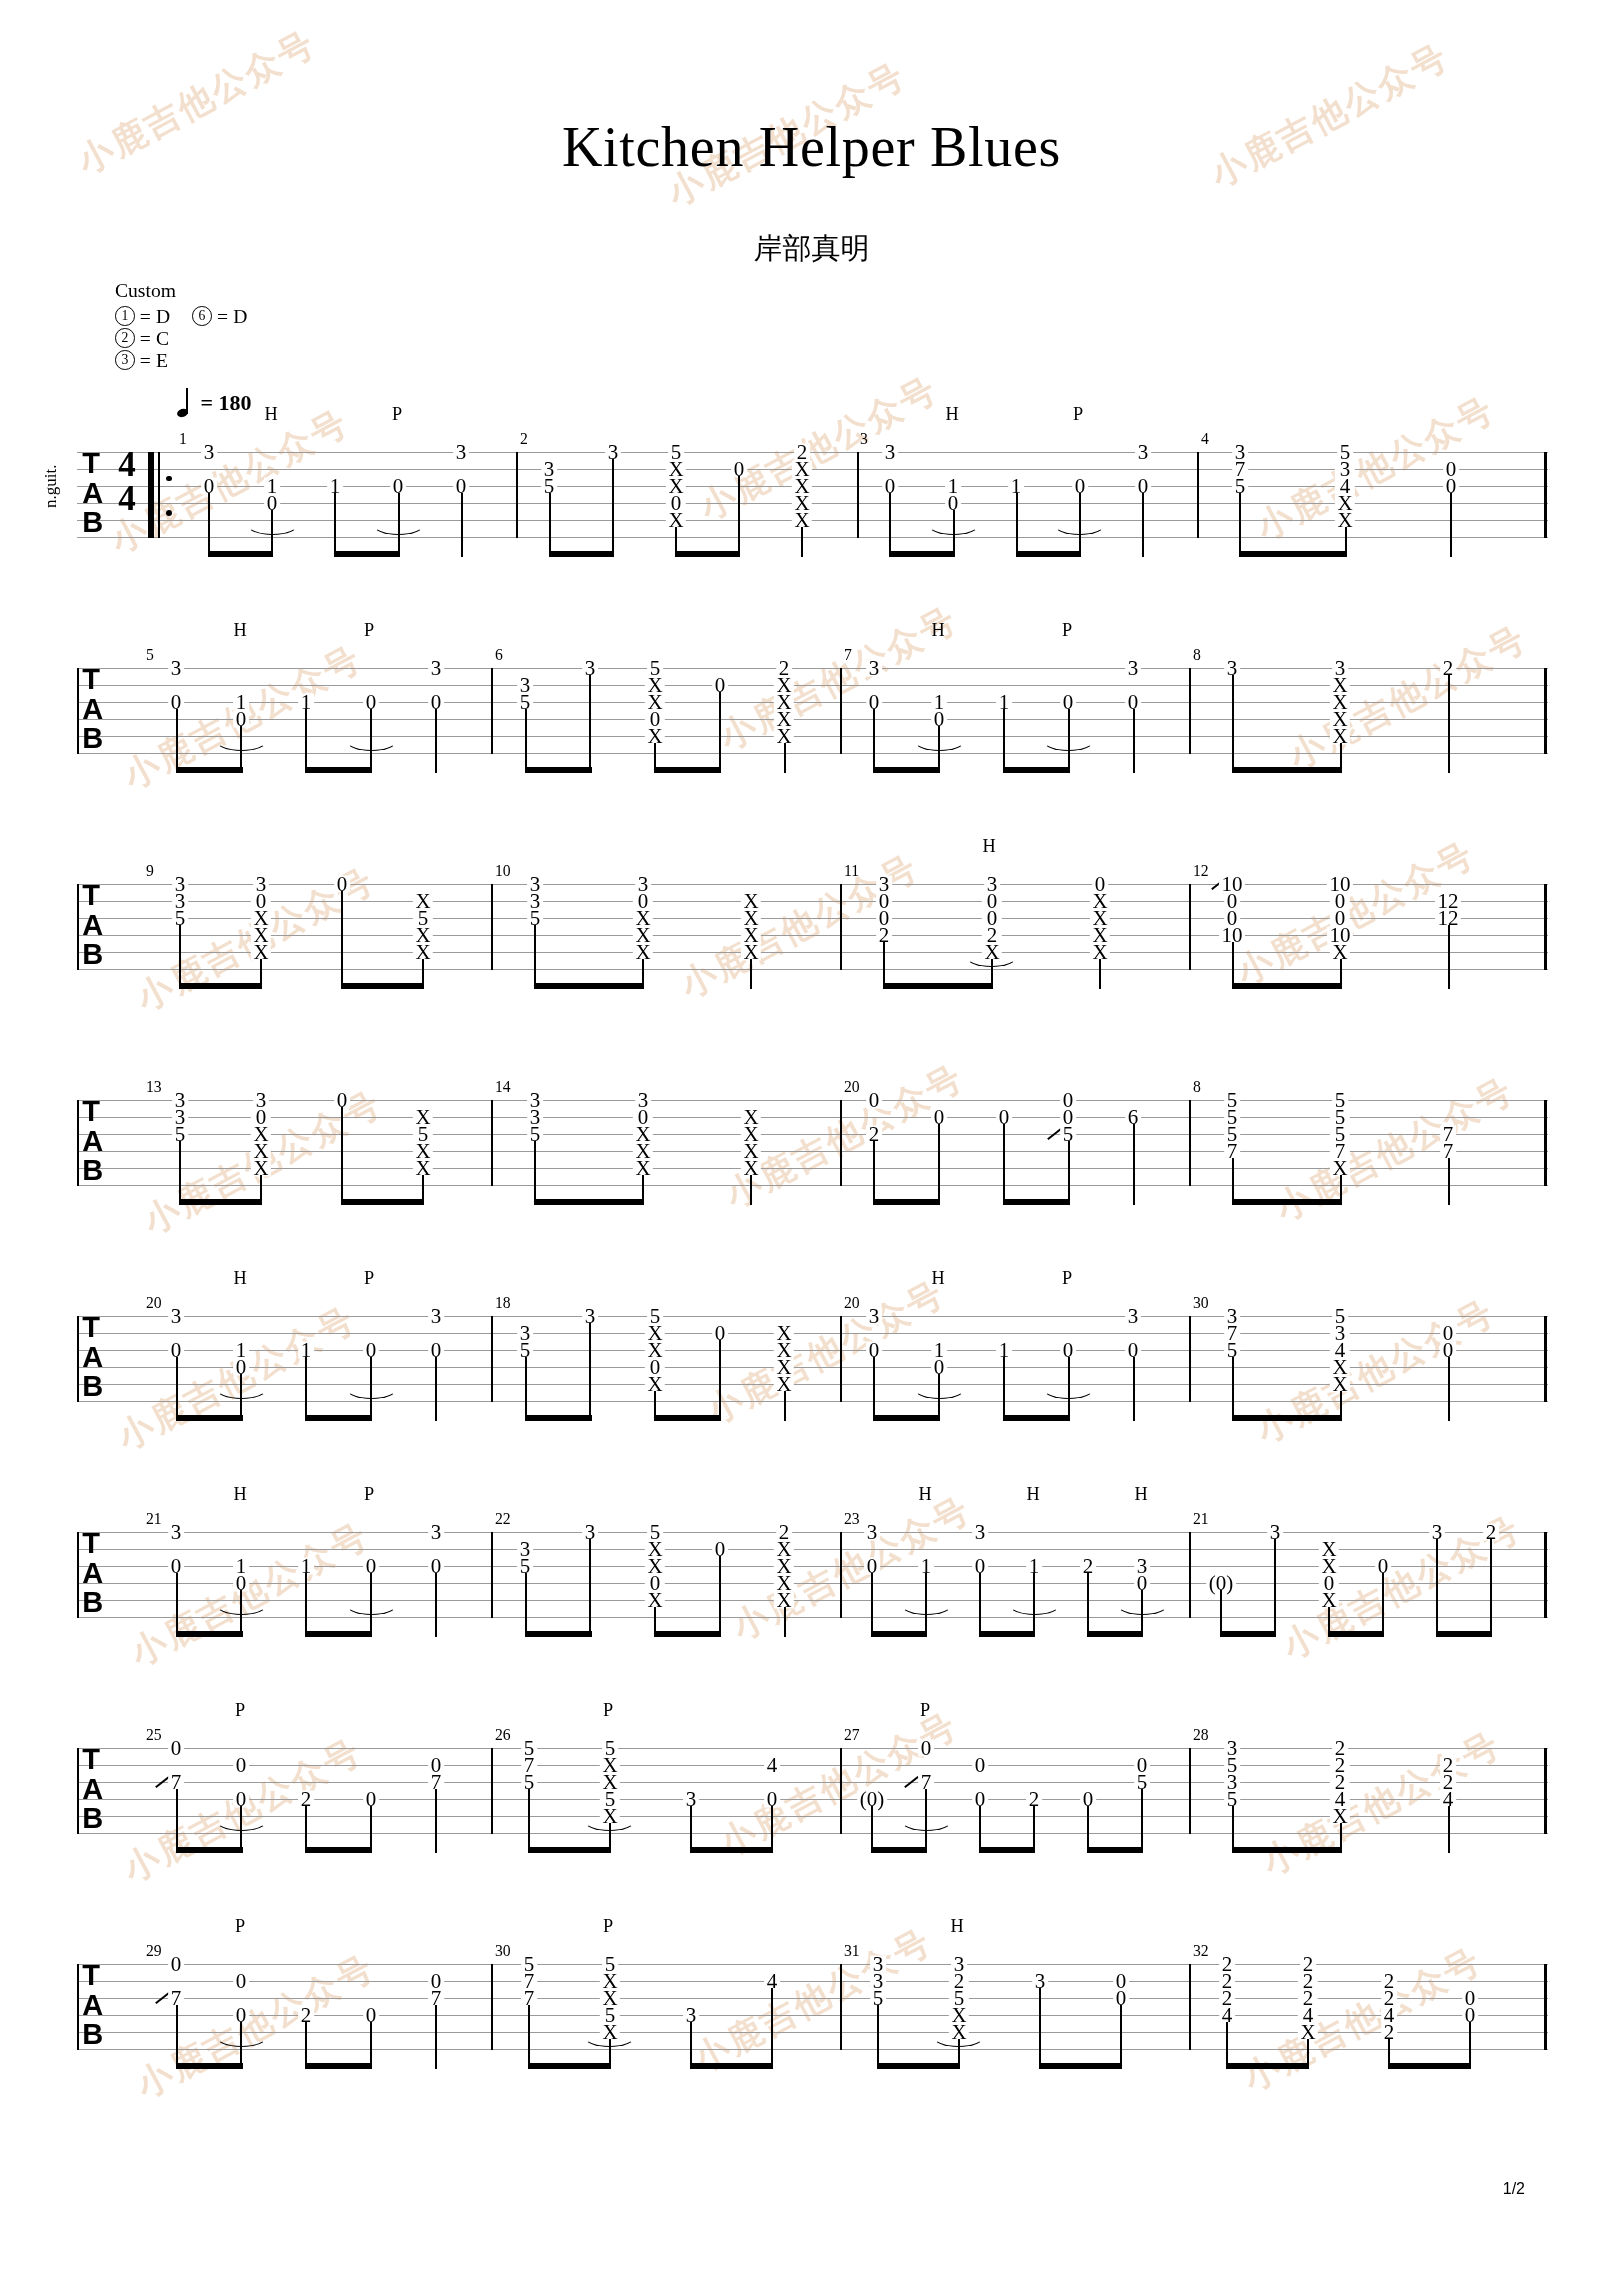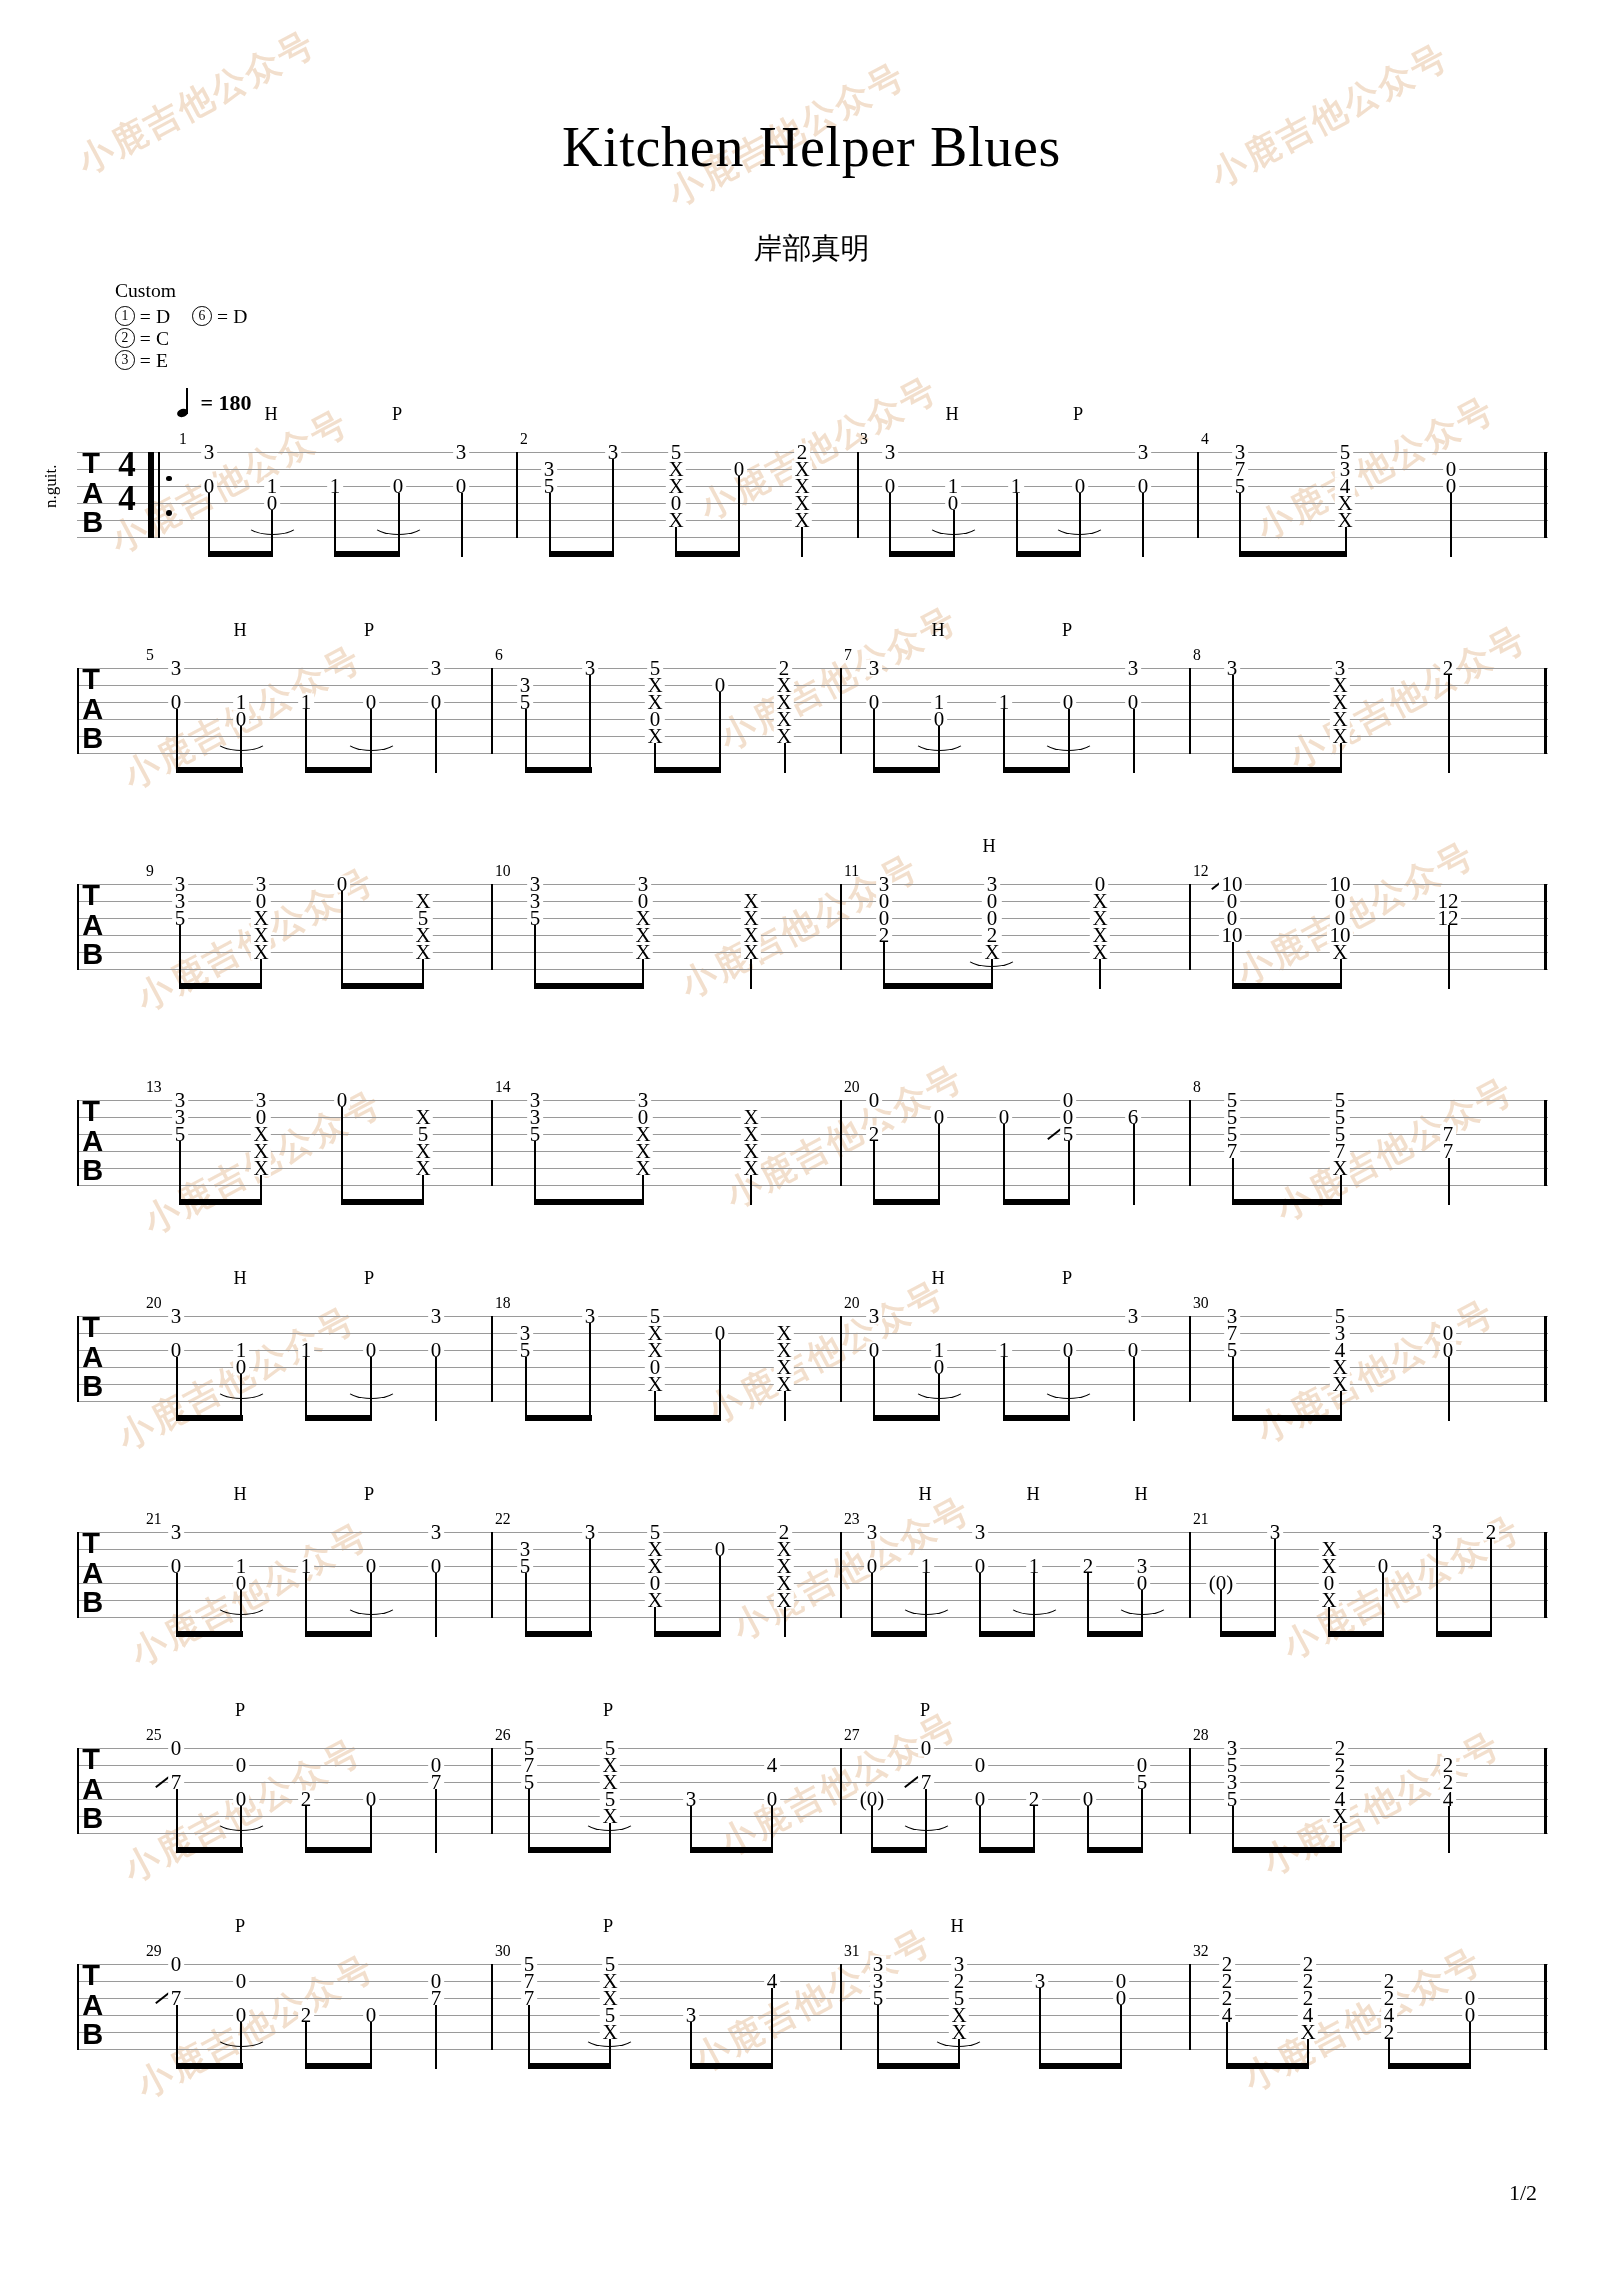--- a/index.html
+++ b/index.html
@@ -67,21 +67,21 @@
     position:absolute;font-size:21px;font-family:"Liberation Serif",serif;
     background:#fff;padding:0 2.6px;line-height:17px;text-align:center;
     transform:translate(-50%,-50%);white-space:nowrap;
   }
   .tech{position:absolute;font-size:18.3px;font-family:"Liberation Serif",serif;transform:translateX(-50%);}
   .stem{position:absolute;width:2px;background:#000;}
   .beam{position:absolute;height:5.9px;background:#000;}
   .slurD{position:absolute;border:1.6px solid #000;border-top:none;
     border-left-color:transparent;border-right-color:transparent;border-radius:50%/0 0 100% 100%;height:10.5px;}
   .slide{position:absolute;width:17px;height:2px;background:#000;transform:rotate(-38deg);}
-  #page-num{position:absolute;right:86px;top:2180px;font-size:22px;z-index:3;font-family:Liberation Serif, serif;}
+  #page-num{position:absolute;right:98px;top:2180px;font-size:16px;z-index:3;font-family:Liberation Sans, sans-serif;}
 </style>
 </head>
 <body>
 
 <div class="wm" style="left:65px;top:79px;">小鹿吉他公众号</div>
 <div class="wm" style="left:655px;top:111px;">小鹿吉他公众号</div>
 <div class="wm" style="left:1198px;top:92px;">小鹿吉他公众号</div>
 <div class="wm" style="left:98px;top:458px;">小鹿吉他公众号</div>
 <div class="wm" style="left:687px;top:425px;">小鹿吉他公众号</div>
 <div class="wm" style="left:1244px;top:445px;">小鹿吉他公众号</div>

